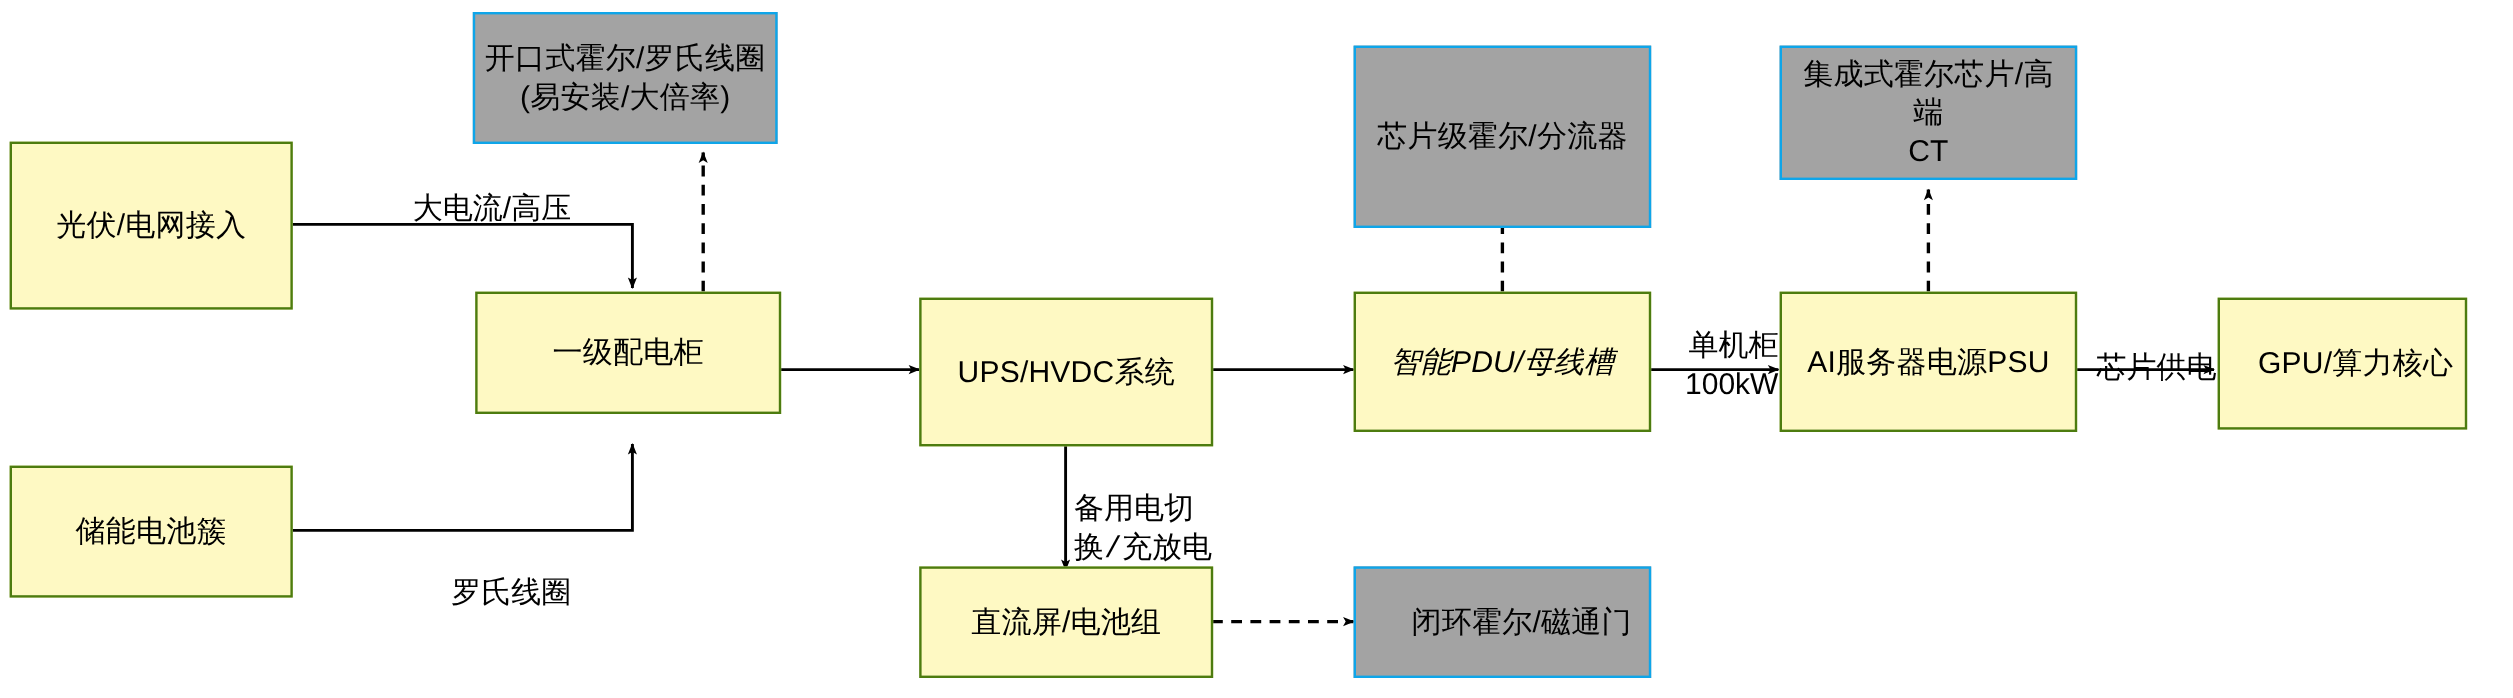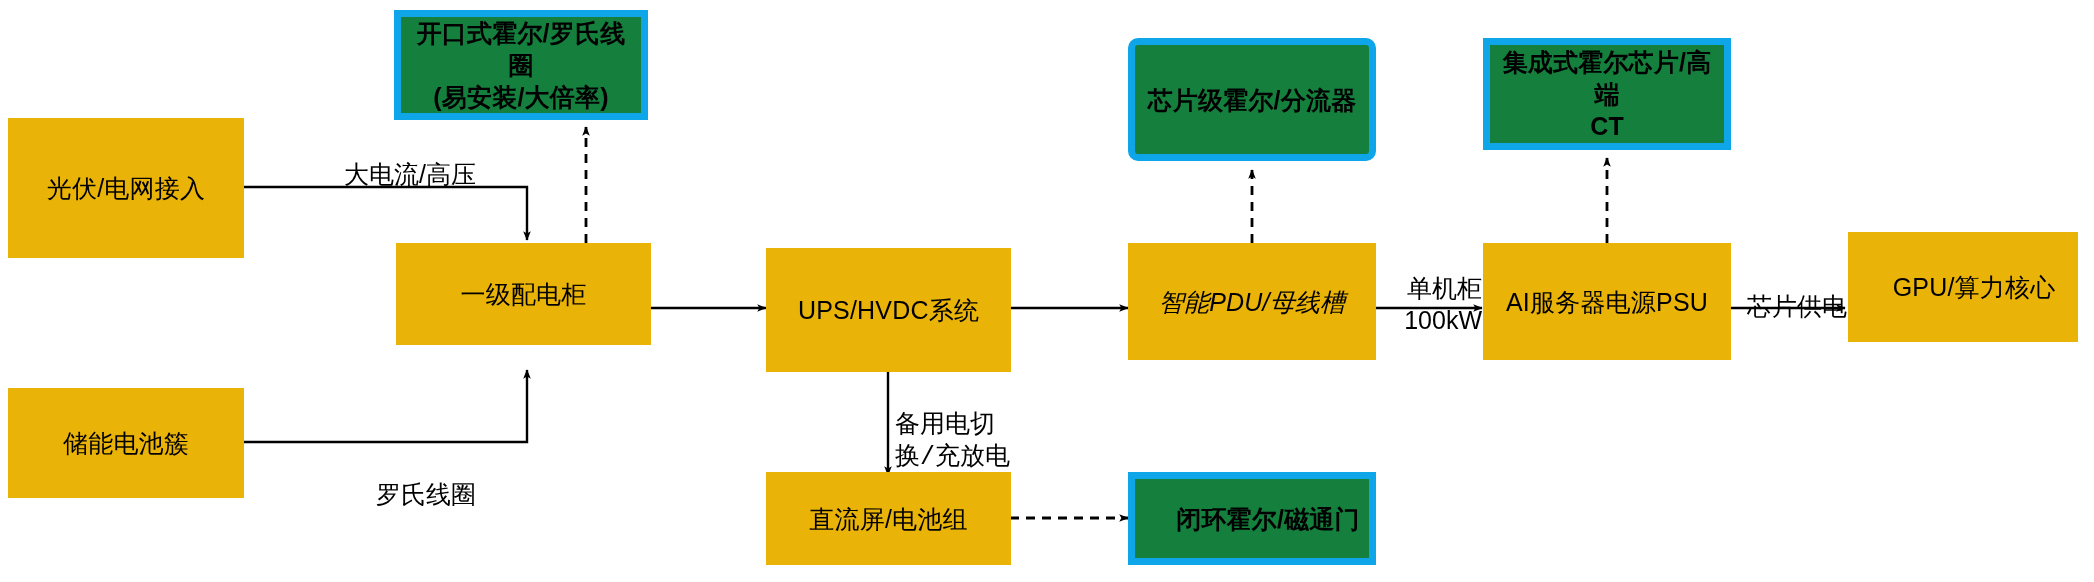--- a/index.html
+++ b/index.html
@@ -12,33 +12,32 @@
   #canvas{position:relative;width:2094px;height:582px;background:#fff;}
 
   
   .node{
     position:absolute;
     box-sizing:border-box;
     display:flex;
     align-items:center;
     justify-content:center;
     text-align:center;
-    background:#eab308;
-    border:2px solid #eab308;
+    background:#fef9c3;
+    border:2px solid #4d7c0f;
     color:#000000;
     font-size:25px;
     line-height:1.28;
     letter-spacing:0.2px;
     padding:2px 6px;
     white-space:pre-line;
   }
   .node.sensor{
-    background:#15803d;
-    border:7px solid #0ea5e9;
-    font-weight:bold;
+    background:#a3a3a3;
+    border:2px solid #0ea5e9;
   }
 
   
   .elabel{
     position:absolute;
     font-size:25px;
     line-height:1.28;
     color:#000000;
     text-align:right;
     white-space:pre-line;
@@ -86,21 +85,21 @@
     <path class="dash-line" d="M1252,243 L1252,170" marker-end="url(#arrowDash)"></path>
 
     <path class="dash-line" d="M1607,243 L1607,158" marker-end="url(#arrowDash)"></path>
   </svg>
 
   <div class="node sensor" style="left:394px;top:10px;width:254px;height:110px;">
     <span>开口式霍尔/罗氏线圈
 (易安装/大倍率)</span>
   </div>
 
-  <div class="node sensor" style="left:1128px;top:38px;width:248px;height:123px;border-radius:10px;">
+  <div class="node sensor" style="left:1128px;top:38px;width:248px;height:152px;">
     <span>芯片级霍尔/分流器</span>
   </div>
 
   <div class="node sensor" style="left:1483px;top:38px;width:248px;height:112px;">
     <span>集成式霍尔芯片/高端
 CT</span>
   </div>
 
   <div class="node sensor" style="left:1128px;top:472px;width:248px;height:93px;padding-left:38px;">
     <span>闭环霍尔/磁通门</span>
@@ -123,21 +122,21 @@
   </div>
 
   <div class="node" style="left:1128px;top:243px;width:248px;height:117px;font-style:italic;">
     <span>智能PDU/母线槽</span>
   </div>
 
   <div class="node" style="left:1483px;top:243px;width:248px;height:117px;">
     <span>AI服务器电源PSU</span>
   </div>
 
-  <div class="node" style="left:1848px;top:232px;width:230px;height:110px;padding-left:28px;">
+  <div class="node" style="left:1848px;top:248px;width:208px;height:110px;padding-left:28px;">
     <span>GPU/算力核心</span>
   </div>
 
   <div class="node" style="left:766px;top:472px;width:245px;height:93px;">
     <span>直流屏/电池组</span>
   </div>
 
   <div class="elabel" style="left:266px;top:126px;width:210px;">
     <span>大电流/高压</span>
   </div>

